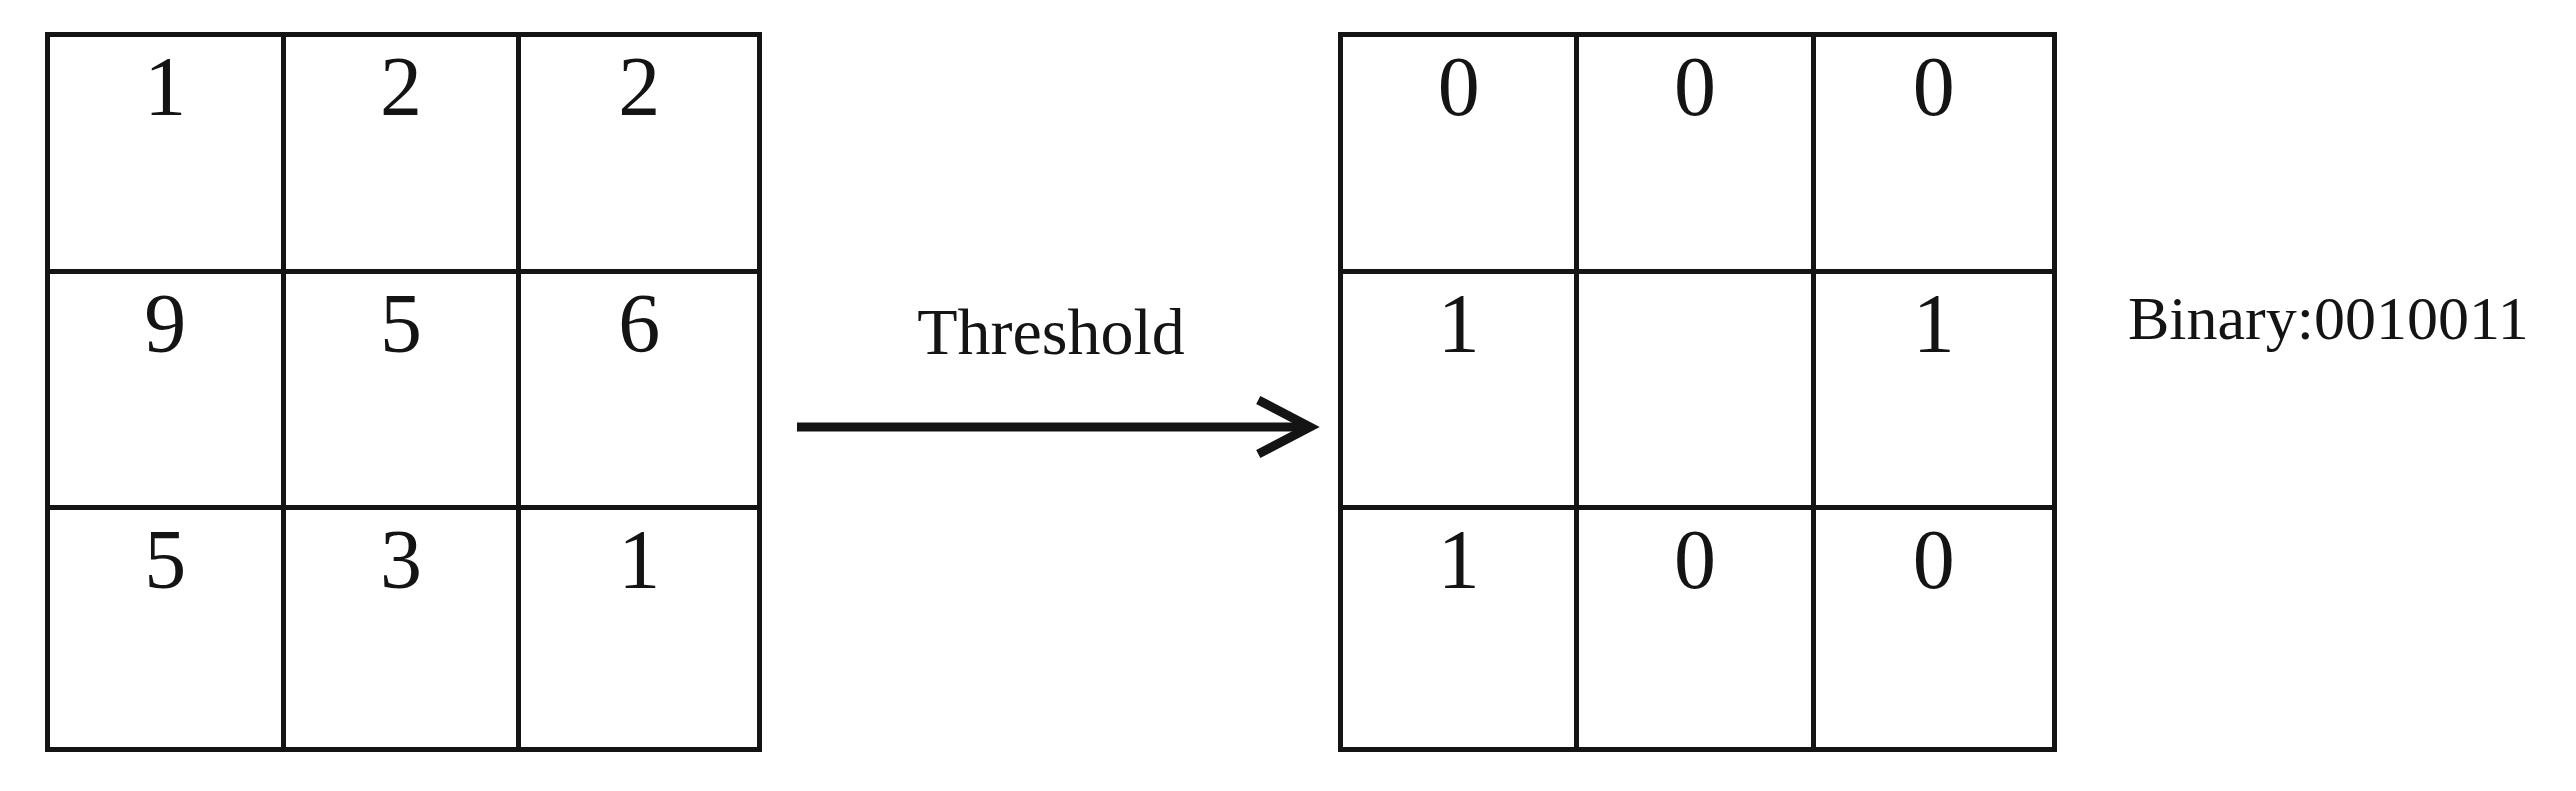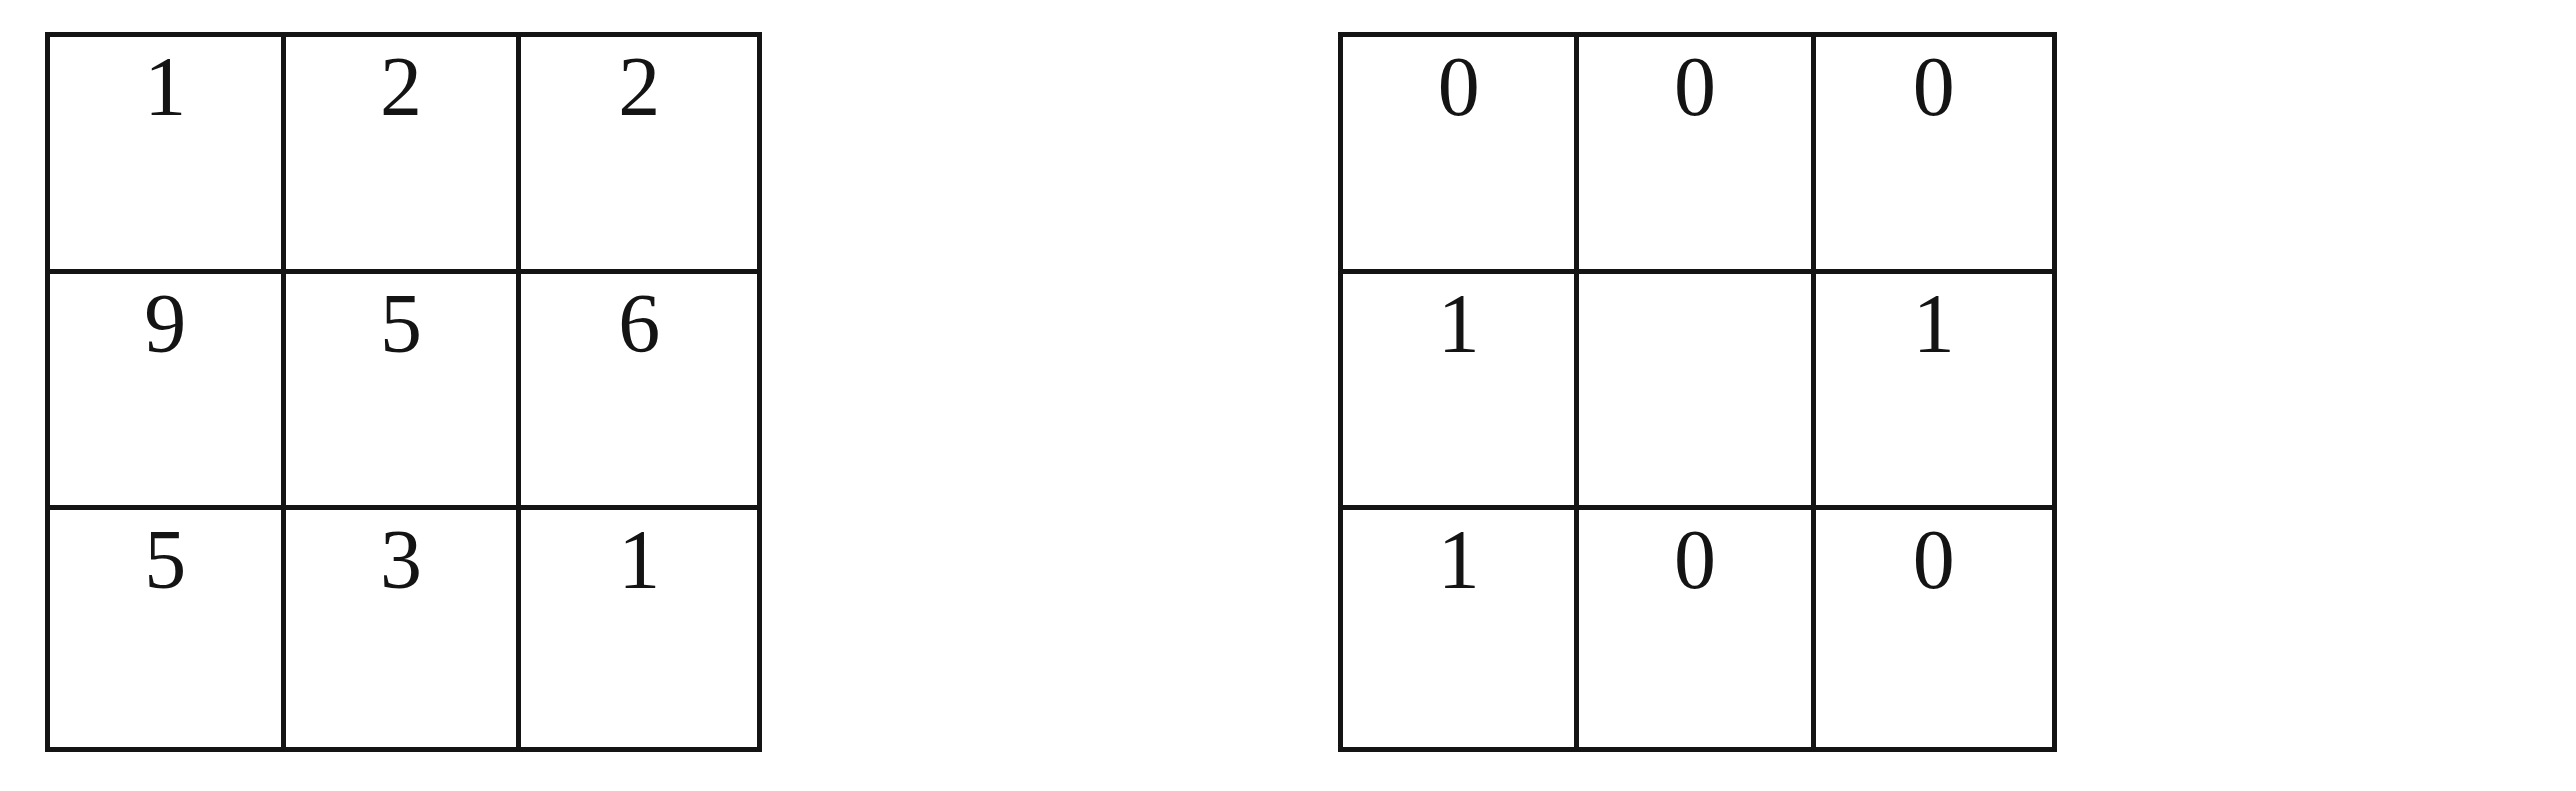--- a/index.html
+++ b/index.html
@@ -129,20 +129,27 @@
       <span class="cell-value">5</span>
     </div>
     <div class="cell">
       <span class="cell-value">3</span>
     </div>
     <div class="cell">
       <span class="cell-value">1</span>
     </div>
   </div>
 
+  <div class="arrow-group">
+    <div class="arrow-label">Threshold</div>
+    <svg class="arrow-svg" viewBox="0 0 530 80" preserveAspectRatio="none">
+      <line x1="5" y1="40" x2="518" y2="40" stroke="#141414" stroke-width="9"></line>
+      <polyline points="472,15 520,40 472,65" fill="none" stroke="#141414" stroke-width="9" stroke-linecap="square" stroke-linejoin="miter"></polyline>
+    </svg>
+  </div>
 
   <div class="grid right">
     <div class="cell">
       <span class="cell-value">0</span>
     </div>
     <div class="cell">
       <span class="cell-value">0</span>
     </div>
     <div class="cell">
       <span class="cell-value">0</span>
@@ -161,16 +168,17 @@
     </div>
     <div class="cell">
       <span class="cell-value">0</span>
     </div>
     <div class="cell">
       <span class="cell-value">0</span>
     </div>
   </div>
 
   <div class="readout">
+    <div class="readout-line">Binary:0010011</div>
   </div>
 
 </div>
 
 
 </body></html>

